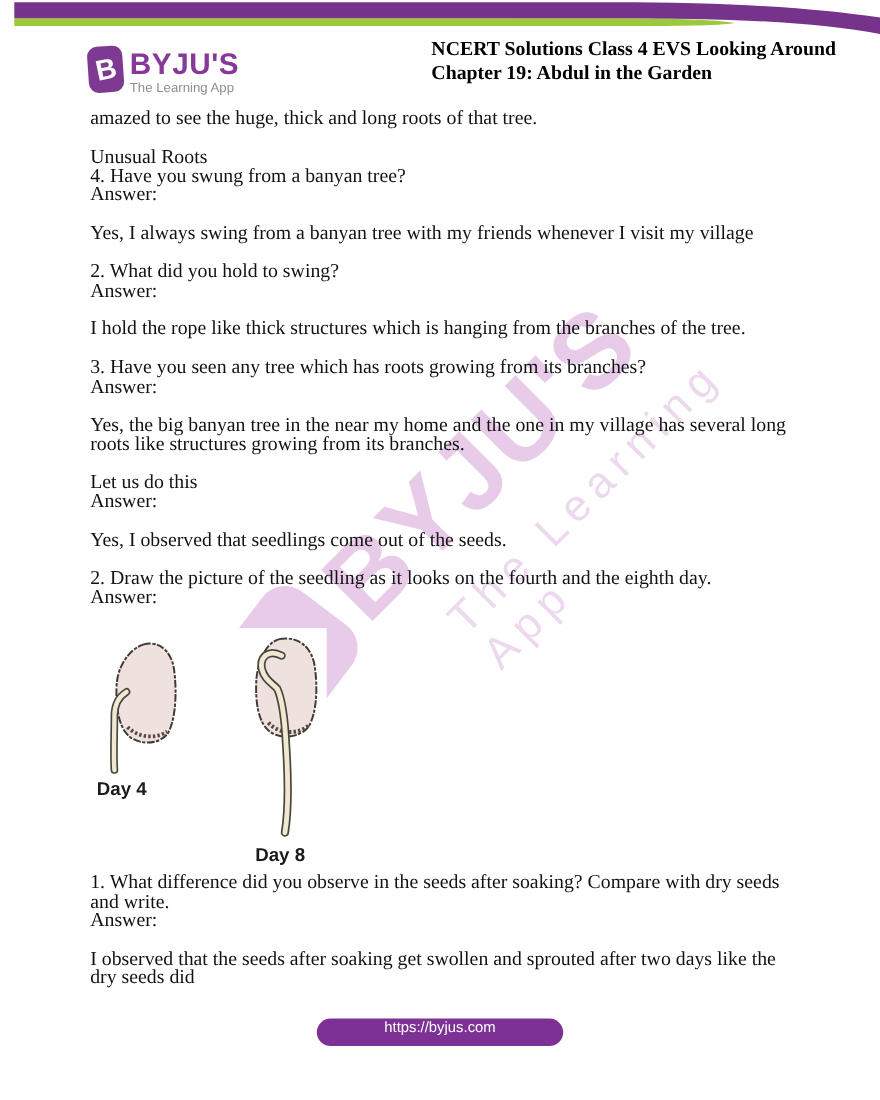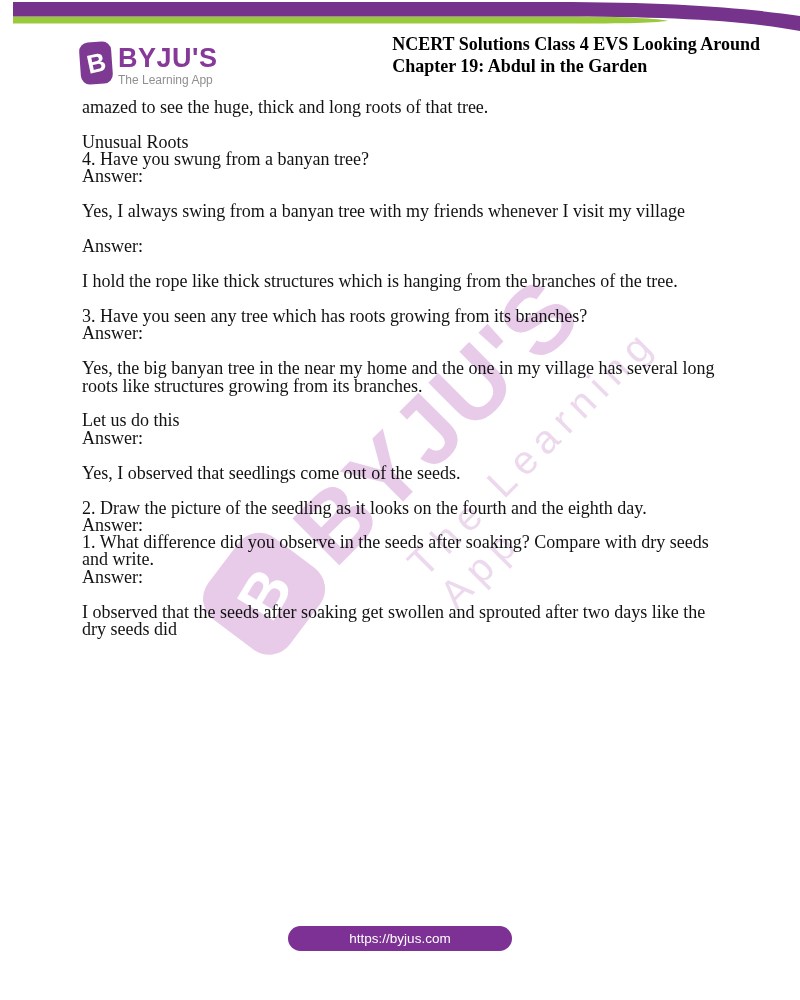--- a/index.html
+++ b/index.html
@@ -36,21 +36,21 @@
   .content p.b{font-weight:normal;}
   .sp{height:17.6px;}
 
   
   .fig{margin:20px 0 0 0;width:215px;height:222px;background:#fff;position:relative;}
   .day-label{font:bold 17px "Liberation Sans",sans-serif;fill:#1b1b1b;}
 
   
   .footer{position:absolute;top:926px;left:0;width:100%;display:flex;justify-content:center;z-index:3;}
   .pill{width:224px;height:25px;background:#7d3194;border-radius:13px;
-        display:flex;align-items:center;justify-content:center;cursor:pointer;}
+        display:flex;align-items:flex-start;justify-content:center;cursor:pointer;}
   .pill span{color:#fff;font:13.5px "Liberation Sans",sans-serif;}
 </style>
 </head>
 <body>
 
 <div class="page">
 
   <svg class="ribbon" width="800" height="34" viewBox="0 0 800 34">
     <path d="M13,16.5 H555 C618,16.5 653,18 668,20.8 C653,23.4 618,23.6 555,23.6 H13 Z" fill="#9aca3b"></path>
     <path d="M13,2 H555 C672,2 746,8 800,16 V31 C744,20.5 670,16.5 555,16.5 H13 Z" fill="#76338b"></path>
@@ -85,40 +85,61 @@
     <p class="n">amazed to see the huge, thick and long roots of that tree.</p>
     <div class="sp"></div>
 
     <p class="b">Unusual Roots</p>
     <p class="b">4. Have you swung from a banyan tree?</p>
     <p class="b">Answer:</p>
     <div class="sp"></div>
     <p class="n">Yes, I always swing from a banyan tree with my friends whenever I visit my village</p>
     <div class="sp"></div>
 
+    <p class="b">2. What did you hold to swing?</p>
     <p class="b">Answer:</p>
     <div class="sp"></div>
     <p class="n">I hold the rope like thick structures which is hanging from the branches of the tree.</p>
     <div class="sp"></div>
 
     <p class="b">3. Have you seen any tree which has roots growing from its branches?</p>
     <p class="b">Answer:</p>
     <div class="sp"></div>
     <p class="n">Yes, the big banyan tree in the near my home and the one in my village has several long roots like structures growing from its branches.</p>
     <div class="sp"></div>
 
     <p class="b">Let us do this</p>
     <p class="b">Answer:</p>
     <div class="sp"></div>
     <p class="n">Yes, I observed that seedlings come out of the seeds.</p>
     <div class="sp"></div>
 
     <p class="b">2. Draw the picture of the seedling as it looks on the fourth and the eighth day.</p>
     <p class="b">Answer:</p>
 
+    <figure class="fig">
+      <svg width="215" height="222" viewBox="0 0 215 222">
+
+        <g>
+          <path d="M48,15 C62,11 73,20 76,36 C79,56 78,82 71,95 C64,106 45,107 35,98 C26,90 23,72 24,52 C25,34 36,19 48,15 Z" fill="#efe1dd" stroke="#3f3a35" stroke-width="1.8" stroke-dasharray="7 1.6 3 1.2"></path>
+          <path d="M34,90 C44,100 60,101 70,94" fill="none" stroke="#55483e" stroke-width="3.4" stroke-dasharray="2.2 2"></path>
+          <path d="M33,58 C25,63 22,70 22,80 C22,97 21,116 22,129" fill="none" stroke="#4a463d" stroke-width="7" stroke-linecap="round"></path>
+          <path d="M33,58 C25,63 22,70 22,80 C22,97 21,116 22,129" fill="none" stroke="#efe9d2" stroke-width="4" stroke-linecap="round"></path>
+          <text class="day-label" x="6" y="152">Day 4</text>
+        </g>
+
+        <g>
+          <path d="M172,10 C188,7 201,16 204,34 C207,54 206,76 199,89 C191,100 172,102 162,93 C153,85 150,68 151,48 C152,30 160,13 172,10 Z" fill="#efe1dd" stroke="#3f3a35" stroke-width="1.8" stroke-dasharray="7 1.6 3 1.2"></path>
+          <path d="M162,86 C172,97 190,97 199,88" fill="none" stroke="#55483e" stroke-width="3.6" stroke-dasharray="2.2 2"></path>
+          <path d="M174,25 C162,19 154,26 156,37 C158,46 165,50 170,55 C175,66 177,85 178,105 C180,135 181,162 177,186" fill="none" stroke="#4a463d" stroke-width="7.5" stroke-linecap="round"></path>
+          <path d="M174,25 C162,19 154,26 156,37 C158,46 165,50 170,55 C175,66 177,85 178,105 C180,135 181,162 177,186" fill="none" stroke="#efe9d2" stroke-width="4.4" stroke-linecap="round"></path>
+          <text class="day-label" x="150" y="212">Day 8</text>
+        </g>
+      </svg>
+    </figure>
 
     <p class="b">1. What difference did you observe in the seeds after soaking? Compare with dry seeds and write.</p>
     <p class="b">Answer:</p>
     <div class="sp"></div>
     <p class="n">I observed that the seeds after soaking get swollen and sprouted after two days like the dry seeds did</p>
   </div>
 
   <div class="footer">
     <div class="pill">
       <span>https://byjus.com</span>

